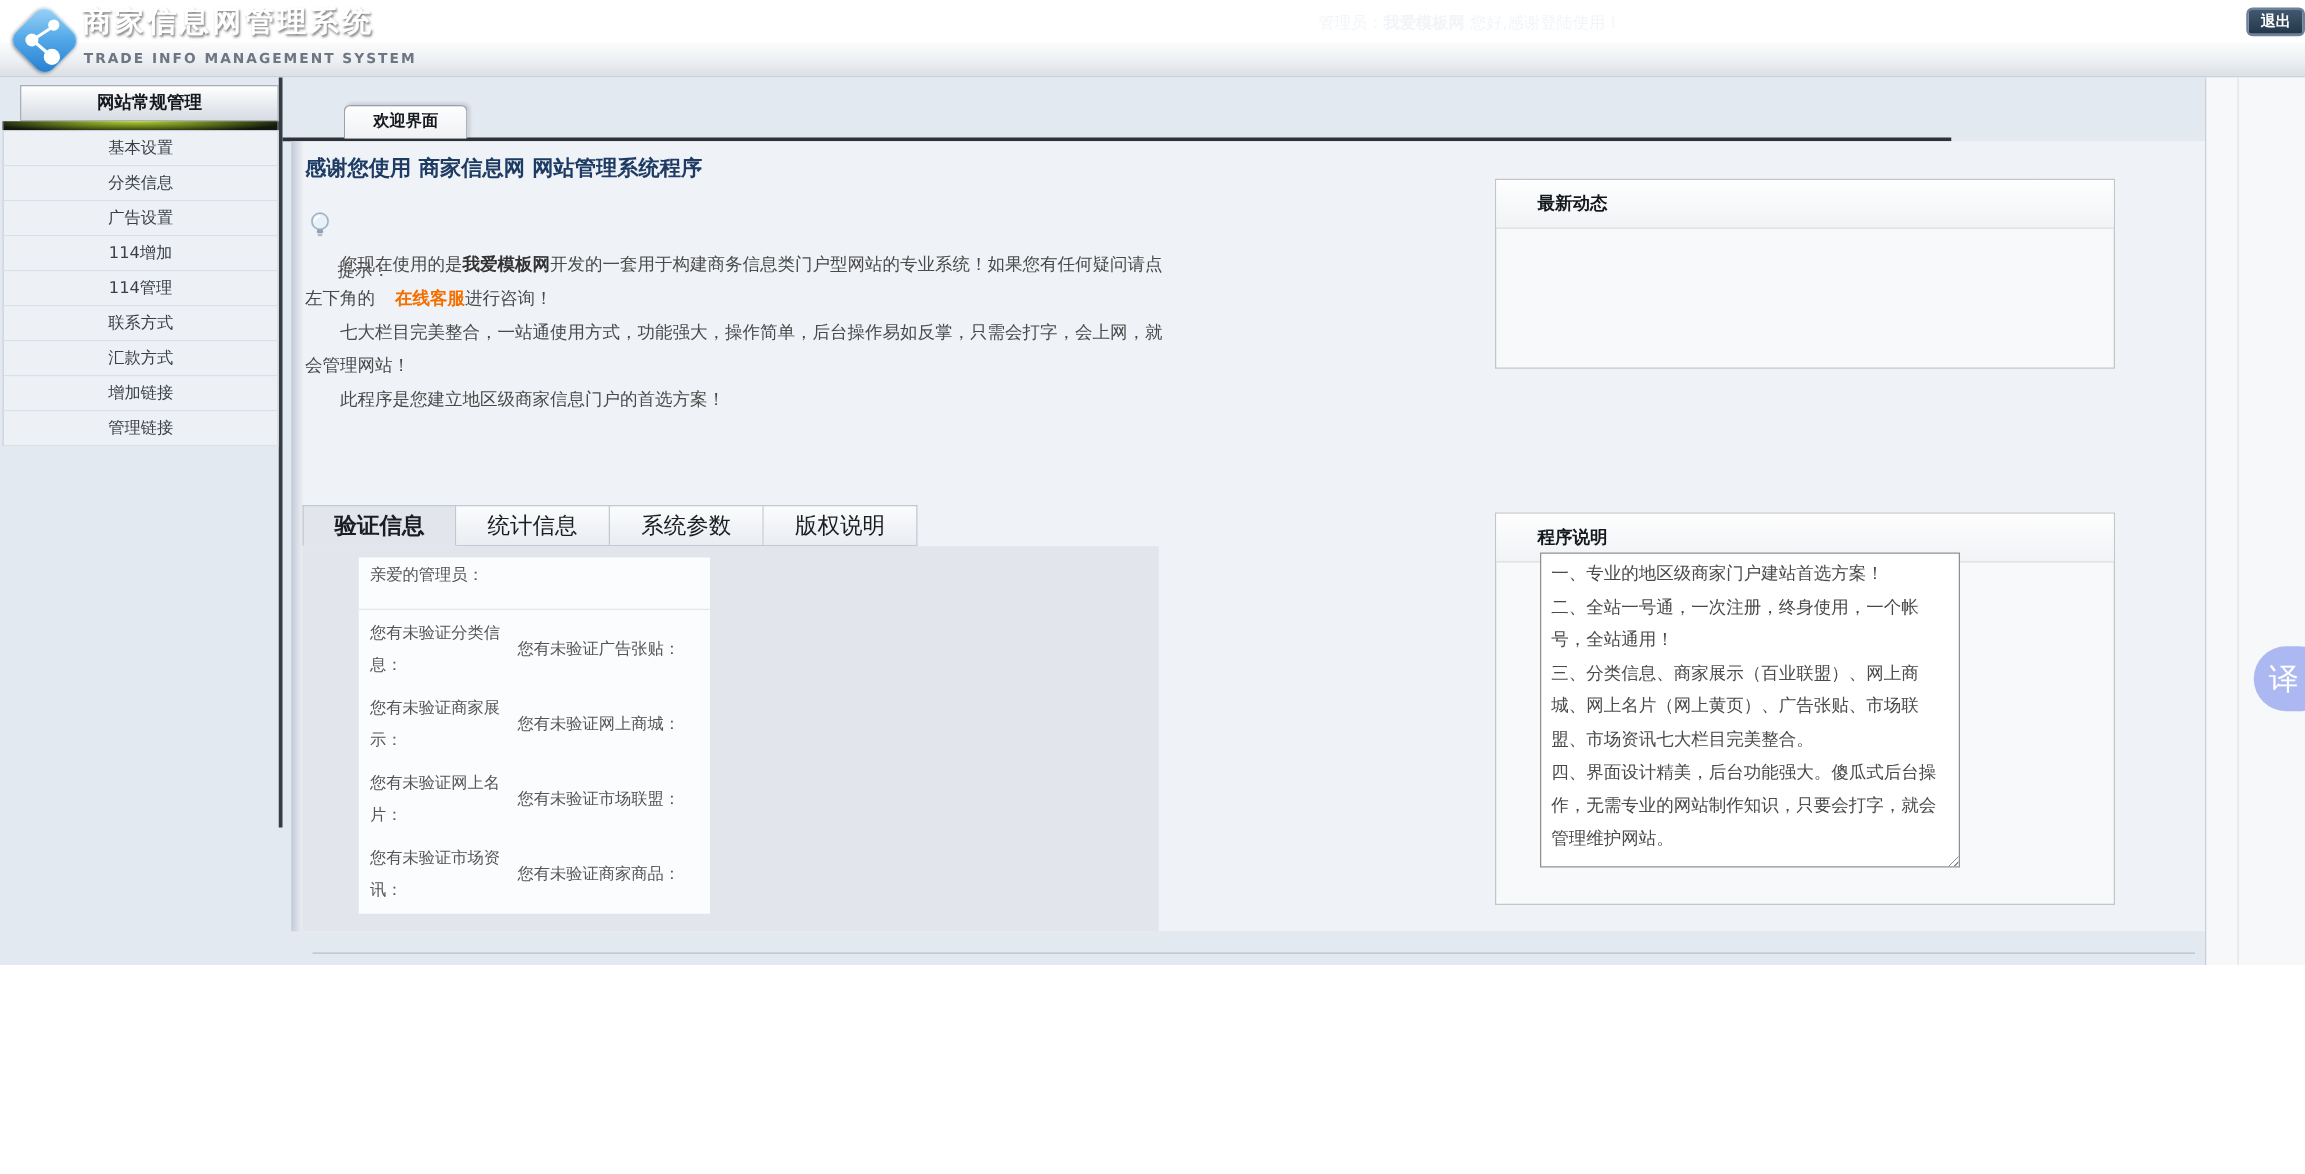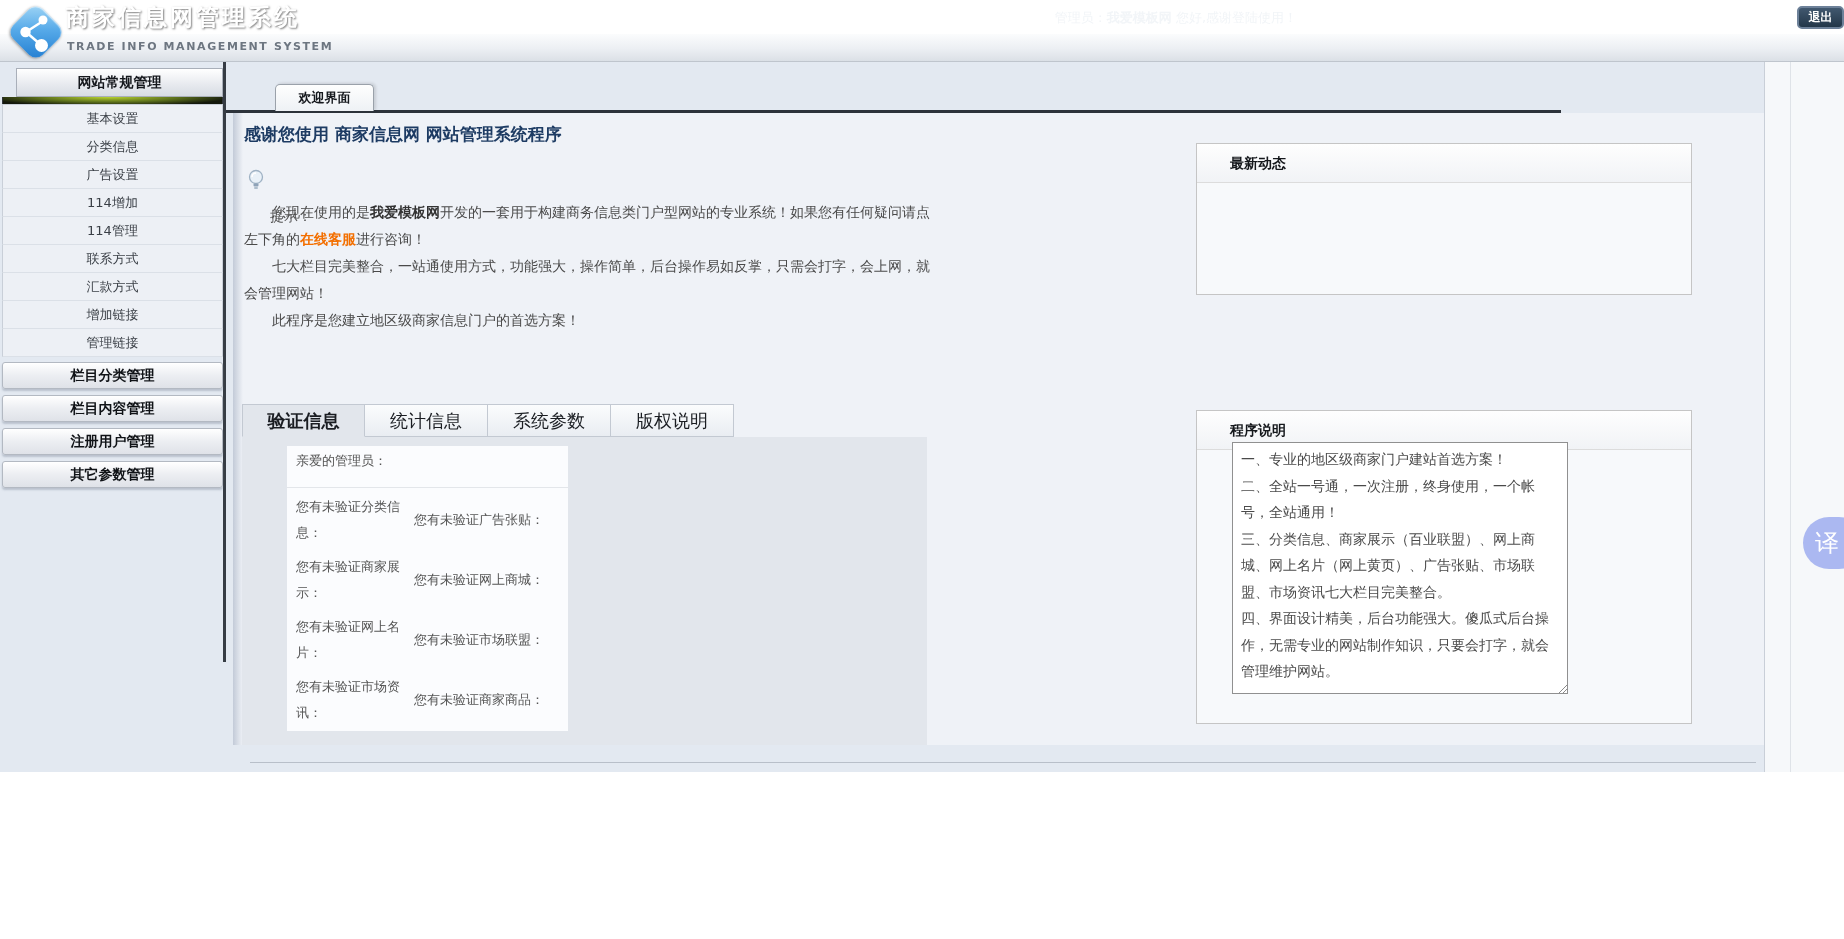--- a/index.html
+++ b/index.html
@@ -101,21 +101,21 @@
   }
   .main-heading { position:absolute; left:11px; top:10px; font-size:17px; font-weight:bold; color:#1d3b63; }
   .bulb { position:absolute; left:14px; top:56px; }
   .tip-label { position:absolute; left:37px; top:63px; font-size:14px; color:#555;margin-top:32px; }
   .tip-body {
     position:absolute; left:11px; top:86px; width:686px;
     font-size:14px; color:#4a4a4a; line-height:27px;
   }
   .tip-body p { text-indent:2em; }
   .tip-body b { color:#333; }
-  .kefu-link { color:#f36f00; font-weight:bold; cursor:pointer; }
+  .kefu-link { color:#f36f00; font-weight:bold; cursor:pointer;padding-left:16px; }
   
   .info-tabs { position:absolute; left:9px; top:291px; display:flex; }
   .info-tab {
     width:123px; height:33px; line-height:31px; text-align:center; font-size:18px; color:#1a1d22;
     background:linear-gradient(180deg,#fbfcfd,#e9edf2);
     border:1px solid #c3c9d2; border-left:none; cursor:pointer;
   }
   .info-tab:first-child { border-left:1px solid #c3c9d2; }
   .info-tab.active { background:#e2e6ec; border-bottom-color:#e2e6ec; font-weight:bold; }
   .info-panel { position:absolute; left:9px; top:324px; width:685px; height:308px; background:#e2e6ec; }
@@ -195,26 +195,20 @@
     <div class="sb-item">基本设置</div>
     <div class="sb-item">分类信息</div>
     <div class="sb-item">广告设置</div>
     <div class="sb-item">114增加</div>
     <div class="sb-item">114管理</div>
     <div class="sb-item">联系方式</div>
     <div class="sb-item">汇款方式</div>
     <div class="sb-item">增加链接</div>
     <div class="sb-item">管理链接</div>
   </div>
-  <div class="sb-sections">
-    <div class="sb-section">栏目分类管理</div>
-    <div class="sb-section">栏目内容管理</div>
-    <div class="sb-section">注册用户管理</div>
-    <div class="sb-section">其它参数管理</div>
-  </div>
 </div>
 
 <div class="welcome-tab">欢迎界面</div>
 <div class="dark-line"></div>
 
 <div class="content-panel">
   <div class="main-heading">感谢您使用 商家信息网 网站管理系统程序</div>
 
   <span class="bulb">
     <svg width="18" height="24" viewBox="0 0 18 24">

